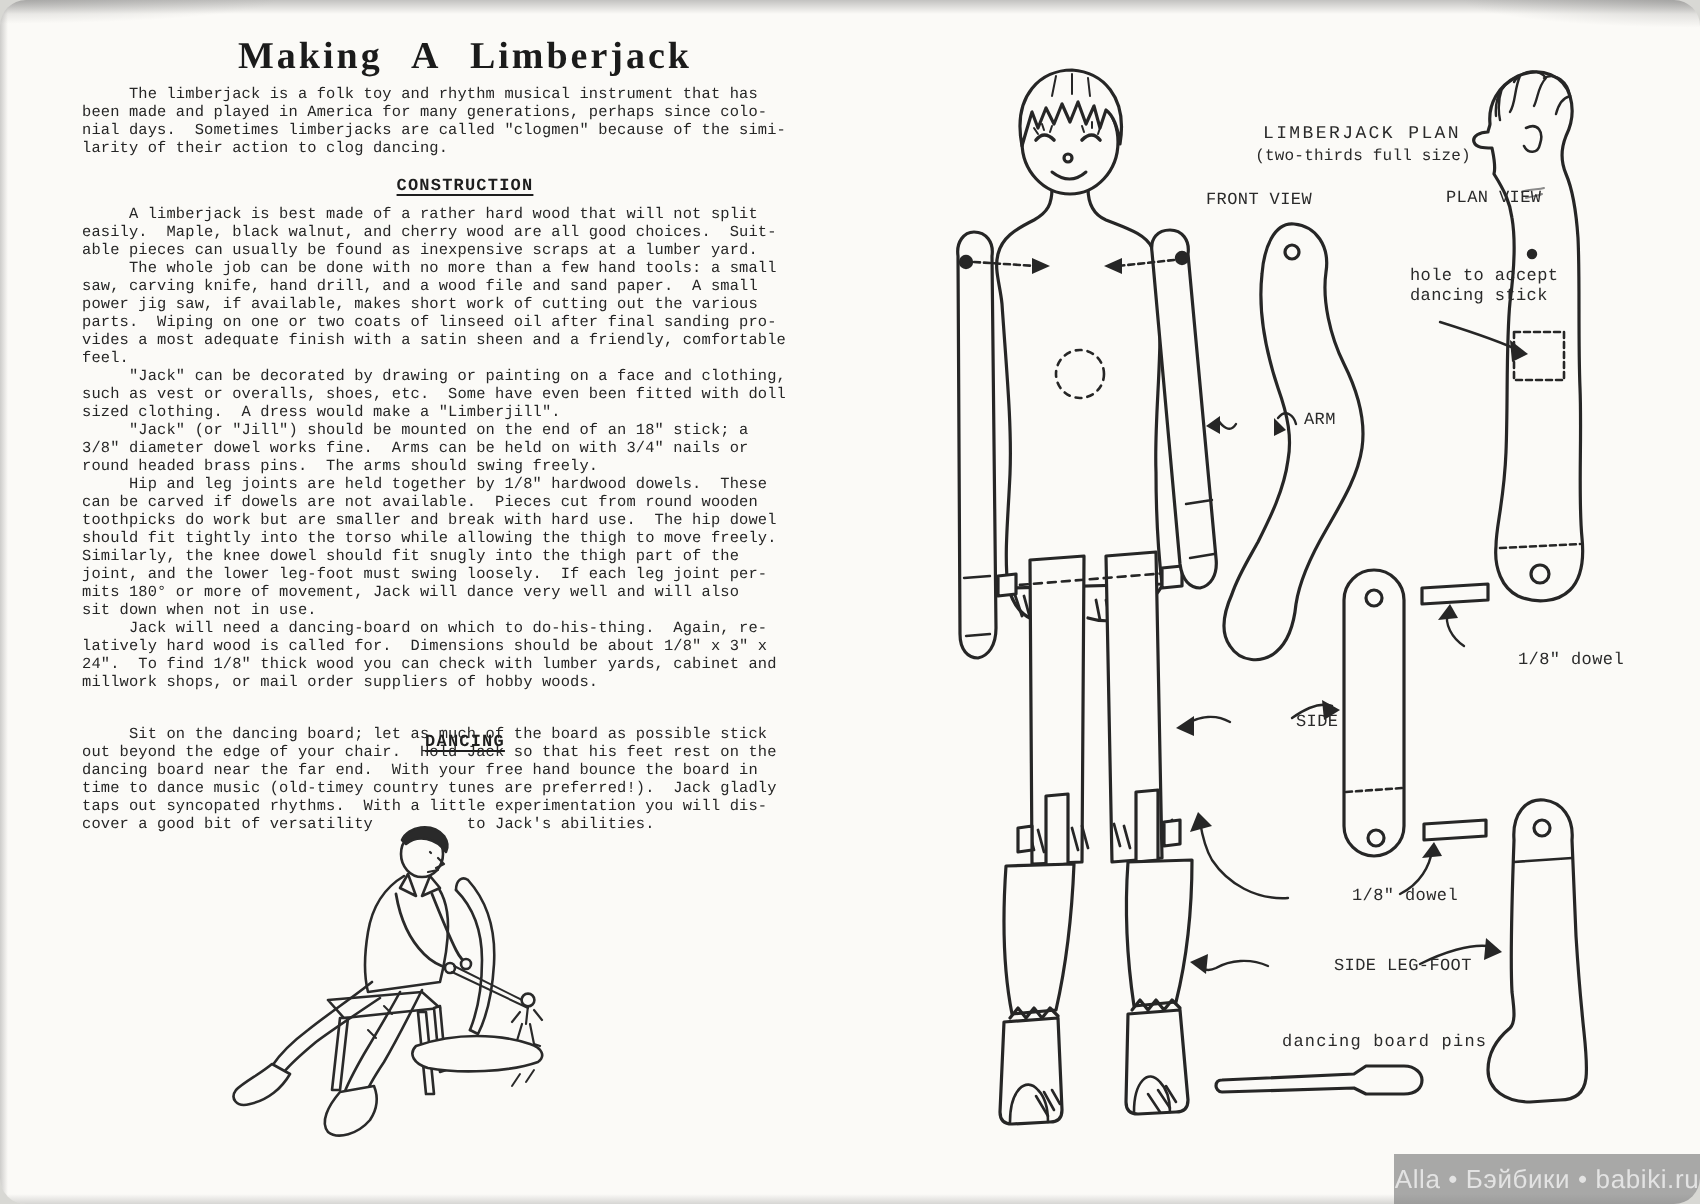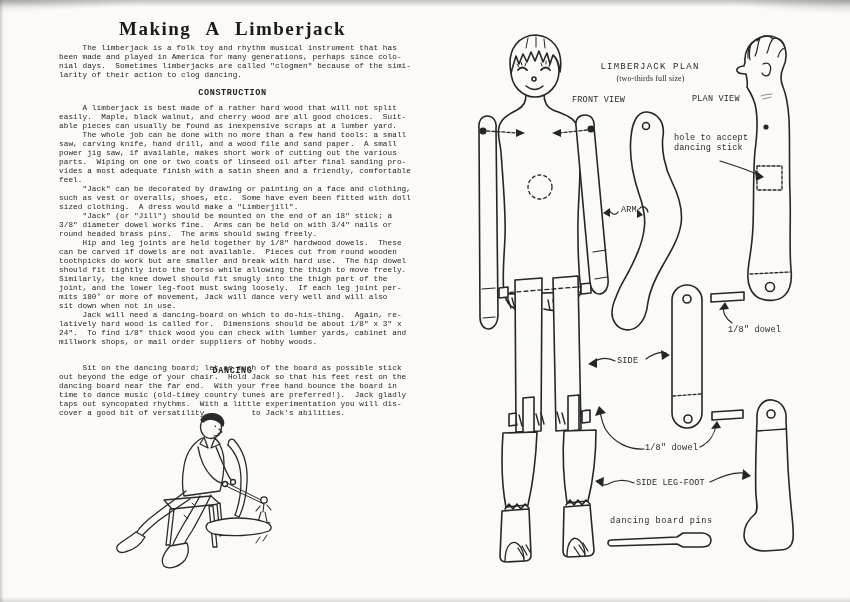--- a/index.html
+++ b/index.html
@@ -1,50 +1,50 @@
 <!DOCTYPE html>
 <html><head>
 <meta charset="utf-8">
 <style>
   html,body{margin:0;padding:0;background:#d8d8d4;}
   .sheet{
     position:relative;width:850px;height:602px;overflow:hidden;
     background:#fbfaf7;
-    font-family:"Liberation Mono",monospace;color:#232323;
+    font-family:"Liberation Mono",monospace;color:#232323;border-radius:13px;
   }
   
   .edge-top{position:absolute;top:0;left:0;right:0;height:7px;
     background:linear-gradient(to bottom,rgba(110,110,110,.40),rgba(110,110,110,0));}
   .edge-left{position:absolute;top:0;left:0;bottom:0;width:4px;
     background:linear-gradient(to right,rgba(120,120,120,.35),rgba(120,120,120,0));}
   .edge-bottom{position:absolute;bottom:0;left:0;right:0;height:5px;
     background:linear-gradient(to top,rgba(130,130,130,.30),rgba(130,130,130,0));}
   .corner-tr{position:absolute;top:0;right:0;width:120px;height:14px;
     background:radial-gradient(ellipse at top right,rgba(100,100,100,.35),rgba(100,100,100,0) 70%);}
   .corner-tl{position:absolute;top:0;left:0;width:140px;height:12px;
     background:radial-gradient(ellipse at top left,rgba(100,100,100,.30),rgba(100,100,100,0) 70%);}
 
   
   .lp{position:absolute;left:30px;top:0;width:405px;height:602px;}
   .lp-title{position:absolute;left:0;top:18px;width:100%;text-align:center;
     font-family:"Liberation Serif",serif;font-weight:bold;font-size:19px;
     letter-spacing:1.5px;word-spacing:9px;color:#1b1b1b;}
   .lp-head{position:absolute;left:0;width:100%;text-align:center;
     font:bold 8.5px "Liberation Mono",monospace;letter-spacing:.6px;
-    text-underline-offset:2px;color:#1e1e1e;}
+    text-decoration:underline;text-underline-offset:2px;color:#1e1e1e;}
   .body-text{position:absolute;left:11px;white-space:pre;
-    font:7.7px/9px "Liberation Mono",monospace;letter-spacing:.08px;color:#262626;margin-left:18px;}
+    font:7.7px/9px "Liberation Mono",monospace;letter-spacing:.08px;color:#262626;}
 
   
   .rp{position:absolute;left:460px;top:0;width:390px;height:602px;}
   .rp svg{position:absolute;left:0;top:0;}
   .rp-label{position:absolute;white-space:pre;color:#2a2a2a;
-    font:8.5px/10px "Liberation Mono",monospace;letter-spacing:.2px;}
+    font:8.5px/10px "Liberation Mono",monospace;letter-spacing:.2px;margin-left:31px;}
   .rp-title{font-size:9px;letter-spacing:1.2px;}
-  .rp-sub{font-size:8px;letter-spacing:.1px;font-family:Liberation Serif, serif;}
+  .rp-sub{font-size:8px;letter-spacing:.1px;}
 
   .illus{position:absolute;left:112px;top:403px;width:175px;height:175px;}
 
   .watermark{position:absolute;left:697px;top:577px;width:153px;height:25px;
     background:rgba(145,145,145,.78);color:#e3e3e3;
     font:13px/25px "Liberation Sans",sans-serif;text-align:center;letter-spacing:.3px;}
 
   svg *{vector-effect:none;}
 </style>
 </head>
@@ -273,19 +273,20 @@
     <div class="rp-label" style="left:214px;top:133px">hole to accept
 dancing stick</div>
     <div class="rp-label" style="left:161px;top:205px">ARM</div>
     <div class="rp-label" style="left:157px;top:356px">SIDE</div>
     <div class="rp-label" style="left:268px;top:325px">1/8" dowel</div>
     <div class="rp-label" style="left:185px;top:443px">1/8" dowel</div>
     <div class="rp-label" style="left:176px;top:478px">SIDE LEG-FOOT</div>
     <div class="rp-label" style="left:150px;top:516px;letter-spacing:.6px">dancing board pins</div>
   </div>
 
+  <div class="watermark">Alla • Бэйбики • babiki.ru</div>
 
   <div class="edge-top"></div>
   <div class="edge-left"></div>
   <div class="edge-bottom"></div>
   <div class="corner-tl"></div>
   <div class="corner-tr"></div>
 </div>
 
 </body></html>

